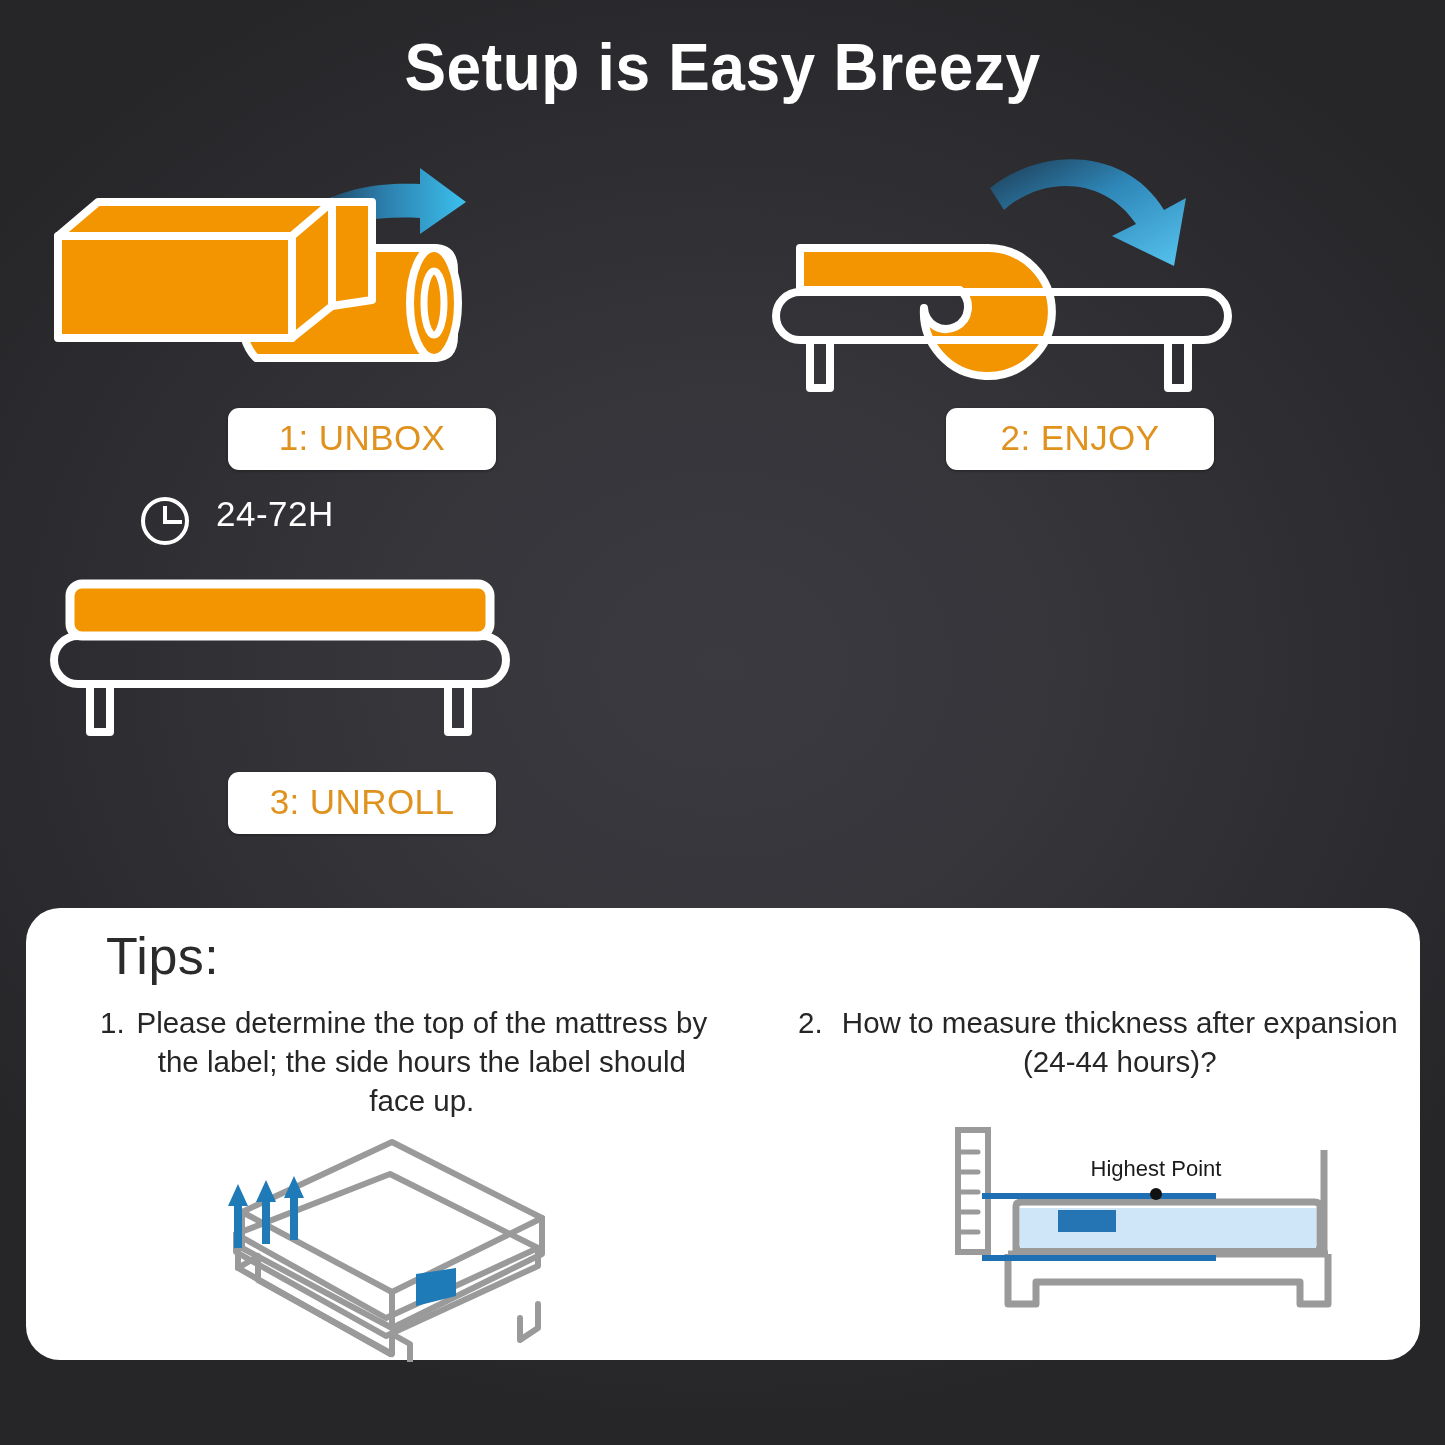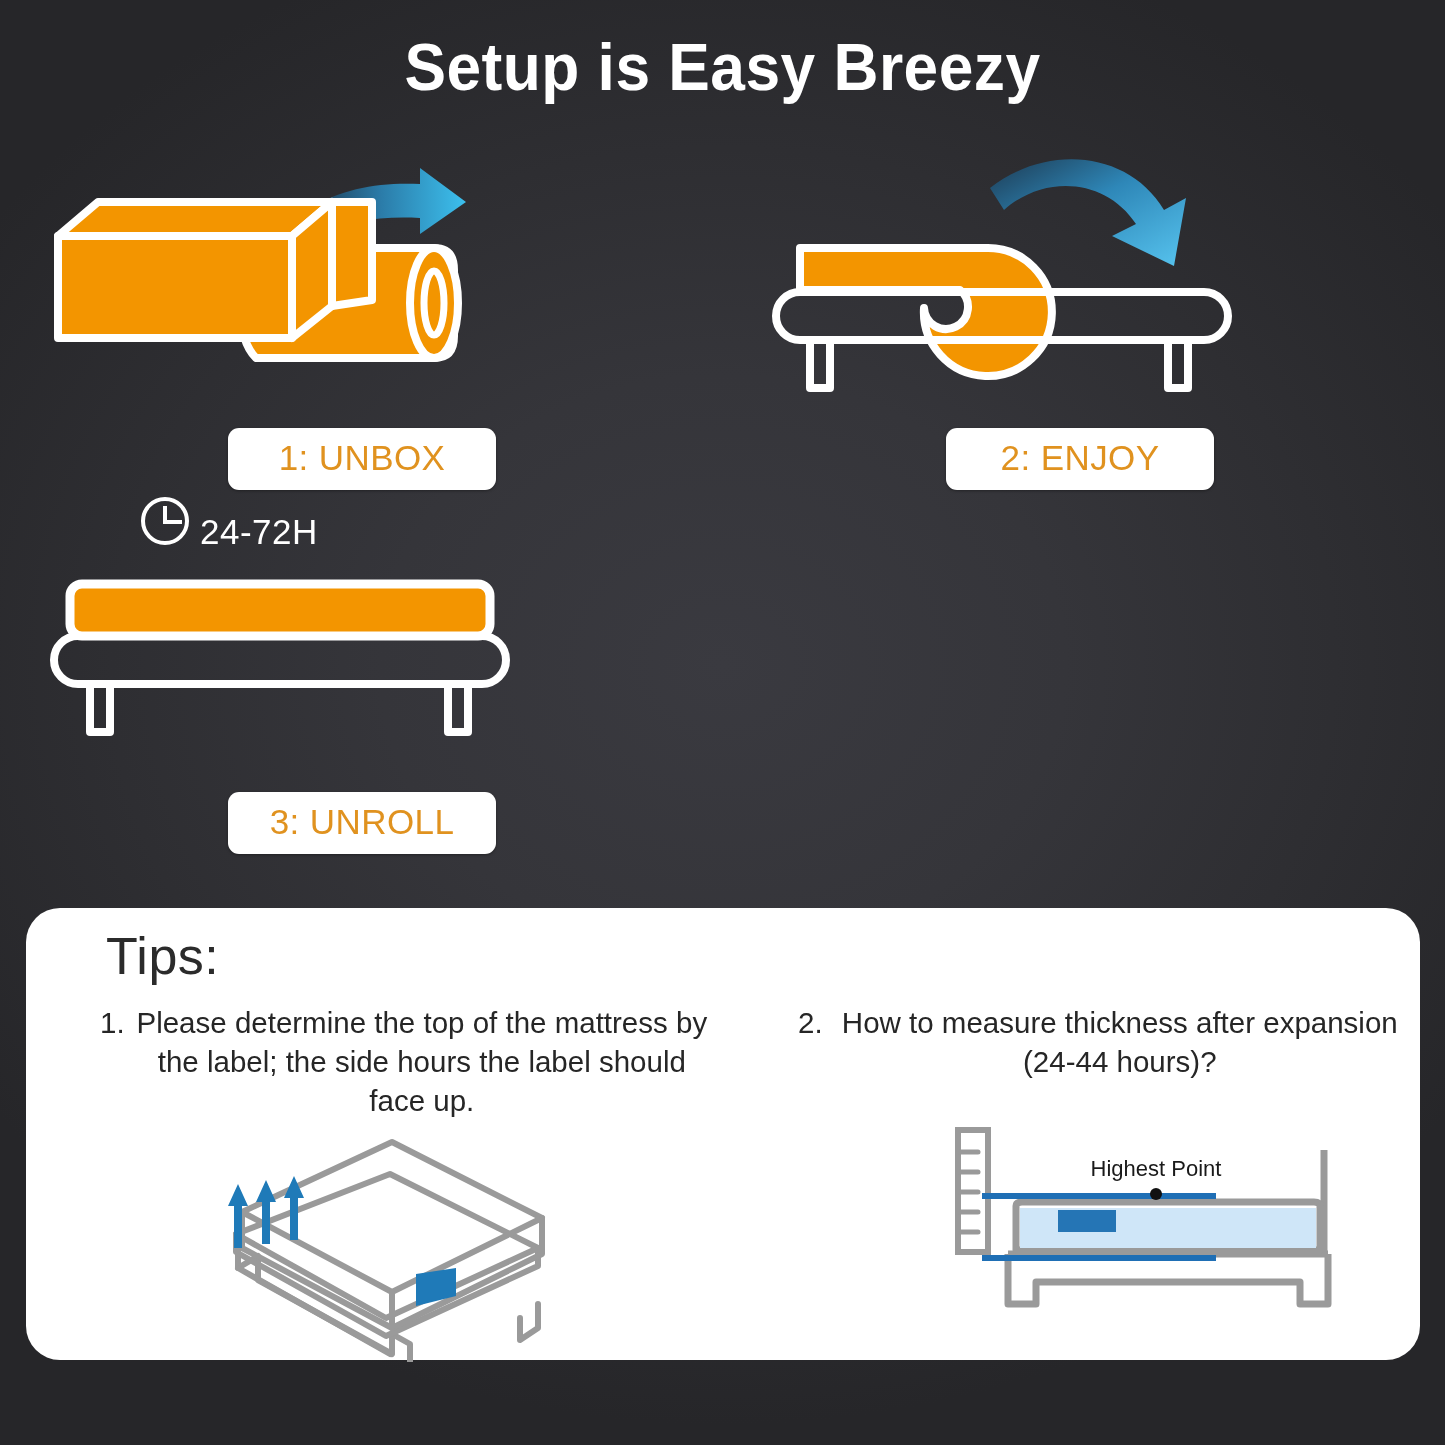--- a/index.html
+++ b/index.html
@@ -75,33 +75,32 @@
     padding: 10px 34px 12px 34px;
     min-width: 200px;
     text-align: center;
     color: #e0921f;
     font-family: "Liberation Sans Narrow", "Liberation Sans", sans-serif;
     font-size: 35px;
     font-weight: normal;
     letter-spacing: 0.4px;
     white-space: nowrap;
     box-shadow: 0 1px 3px rgba(0,0,0,0.35);
-    margin-top: 20px;
   }
   .step.s1 .badge { top: 268px; }
   .step.s2 .badge { top: 268px; }
 
   
   .clockrow {
     position: absolute;
     left: 96px;
     top: -6px;
     display: flex;
-    align-items: flex-end;
-    gap: 8px;
+    align-items: flex-start;
+    gap: 24px;
   }
   .clockrow .clocktext {
     color: #ffffff;
     font-family: "Liberation Sans Narrow", "Liberation Sans", sans-serif;
     font-size: 35px;
     letter-spacing: 0.5px;
     white-space: nowrap;
   }
 
   

